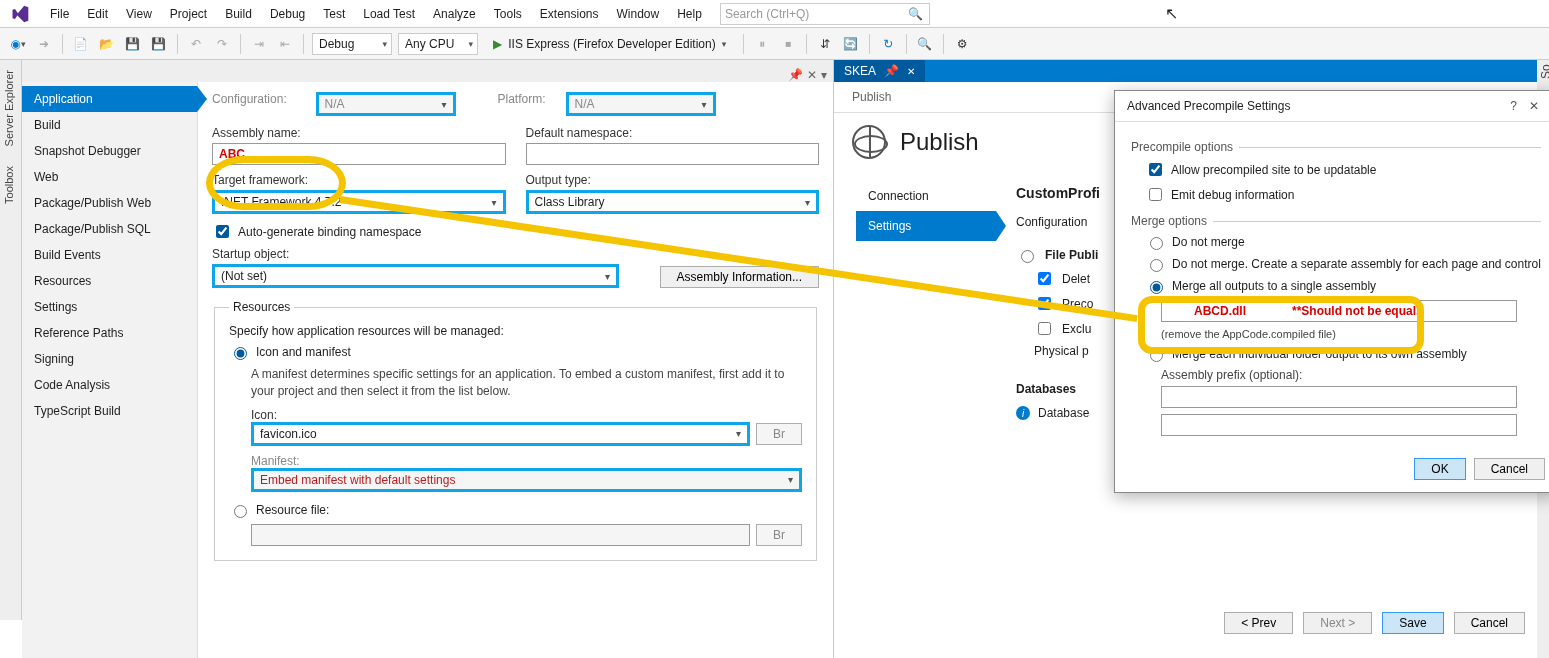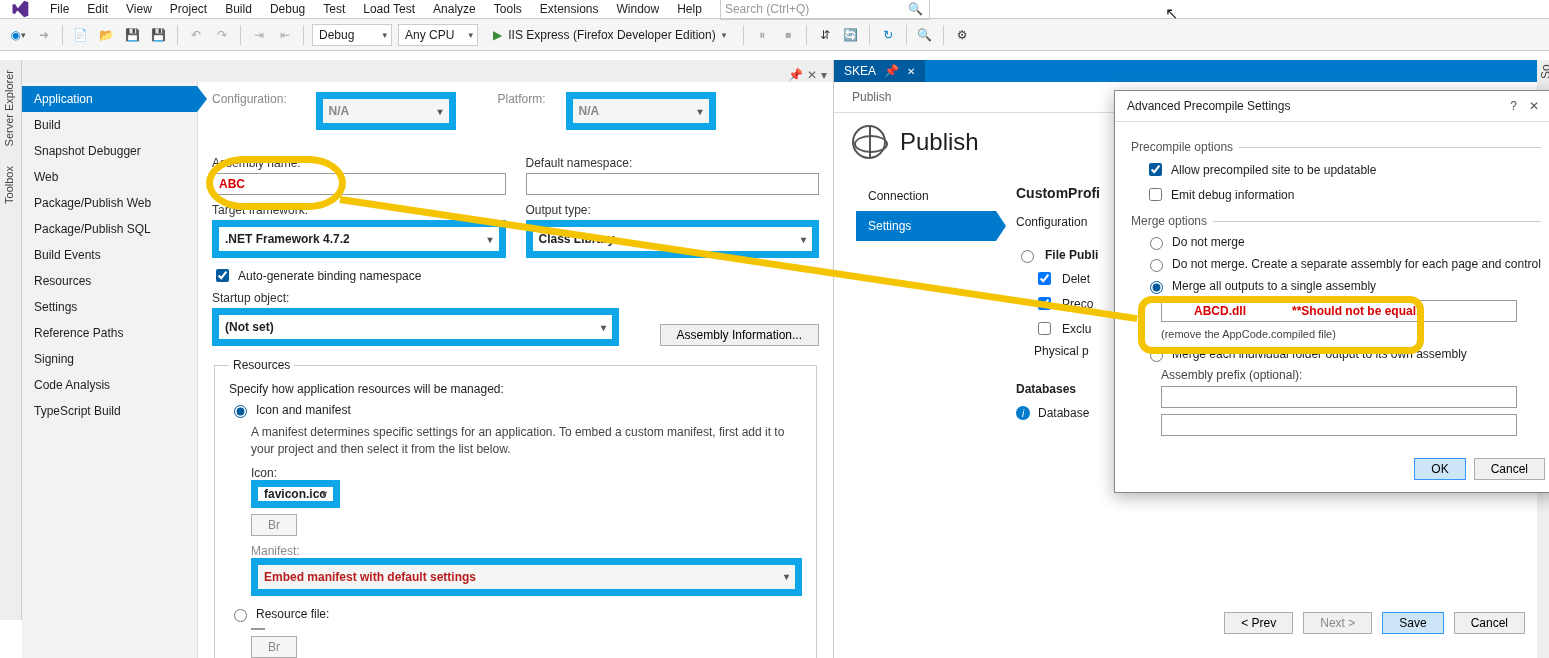--- a/index.html
+++ b/index.html
@@ -1,19 +1,19 @@
 <!DOCTYPE html>
 <html><head>
 <meta charset="utf-8">
 <style>
   * { box-sizing: border-box; font-family: "Segoe UI", Tahoma, sans-serif; font-size: 12px; }
   body { margin: 0; background: #fff; width: 1549px; height: 658px; overflow: hidden; position: relative; color: #1e1e1e; }
 
   
-  .menubar { height: 19px; display: flex; align-items: center; padding: 0 4px; gap: 2px; border-bottom: 1px solid #ccc; }
+  .menubar { height: 28px; display: flex; align-items: center; padding: 0 4px; gap: 2px; border-bottom: 1px solid #ccc; }
   .vs-logo { width: 24px; height: 24px; margin: 0 8px 0 4px; display: inline-flex; align-items: center; justify-content: center; }
   .vs-logo svg { width: 20px; height: 20px; }
   .menu-item { padding: 4px 8px; cursor: pointer; }
   .searchbox { margin-left: 8px; width: 210px; border: 1px solid #ccc; height: 22px; display: flex; align-items: center; padding: 0 4px; color: #999; position: relative; }
   .searchbox .mag { position: absolute; right: 6px; color: #666; }
 
   
   .toolbar { height: 32px; display: flex; align-items: center; padding: 0 8px; gap: 6px; border-bottom: 1px solid #ccc; background: #f5f5f5; }
   .tb-sep { width: 1px; height: 20px; background: #ccc; margin: 0 2px; }
   .tb-btn { width: 20px; height: 20px; display: inline-flex; align-items: center; justify-content: center; color: #333; cursor: pointer; }
@@ -44,32 +44,32 @@
     border-left: 10px solid #007acc;
   }
   .propcontent { flex: 1; padding: 10px 14px; overflow: auto; }
   .row { display: flex; gap: 20px; margin-bottom: 8px; }
   .col { flex: 1; display: flex; flex-direction: column; gap: 3px; }
   .lbl { color: #333; }
   .lbl.dim { color: #888; }
   .textbox { border: 1px solid #999; height: 22px; padding: 0 6px; display: flex; align-items: center; background: #fff; }
   .textbox.ro { background: #f5f5f5; color: #888; }
   .textbox.red { color: #d80000; font-weight: 600; }
-  .combo { border: 7px solid #0ea5e9; height: 38px; padding: 0 6px; display: flex; align-items: center; background: #fff; position: relative; font-weight: bold; }
+  .combo { border: 3px solid #0ea5e9; height: 24px; padding: 0 6px; display: flex; align-items: center; background: #fff; position: relative; }
   .combo::after { content: "▾"; position: absolute; right: 6px; font-size: 10px; color: #555; }
   .chk { display: flex; align-items: center; gap: 6px; margin: 6px 0; }
   .chk input { width: 13px; height: 13px; accent-color: #005a9e; }
   .btn { border: 1px solid #adadad; background: #f0f0f0; padding: 3px 16px; cursor: pointer; }
   .btn.primary { background: #cde6f7; border-color: #3399ff; }
   fieldset.res { border: 1px solid #ccc; margin-top: 12px; padding: 10px 14px 14px; }
   fieldset.res legend { padding: 0 4px; }
   .radio-row { display: flex; align-items: center; gap: 6px; margin: 6px 0; }
   .radio-row input { accent-color: #005a9e; }
   .helptext { color: #444; margin: 2px 0 8px 22px; line-height: 1.4; max-width: 560px; }
-  .icon-row { display: flex; gap: 6px; align-items: flex-start; flex-direction: column; }
+  .icon-row { display: flex; gap: 6px; align-items: center; }
   .icon-row .combo, .icon-row .textbox { flex: 1; }
 
   
   .rightpane { flex: 1; display: flex; flex-direction: column; background: #fff; position: relative; }
   .doc-tabs { height: 22px; background: #007acc; display: flex; align-items: stretch; }
   .doc-tab { background: #005a9e; color: #fff; padding: 0 10px; display: flex; align-items: center; gap: 8px; }
   .doc-tab .x { cursor: pointer; font-size: 10px; }
   .doc-tabs .spacer { flex: 1; background: #007acc; }
   .doc-tabs .drop { color: #fff; padding: 0 6px; display: flex; align-items: center; }
 
@@ -236,21 +236,21 @@
             <span class="lbl dim">Platform:</span>
           </div>
           <div class="col" style="flex:0 0 150px">
             <div class="combo" style="background:#f5f5f5;color:#888">
                 <span>N/A</span>
               </div>
           </div>
           <div class="col"></div>
         </div>
 
-        <div class="row" style="margin-top:26px">
+        <div class="row" style="margin-top:10px">
           <div class="col">
             <span class="lbl">Assembly name:</span>
             <div class="textbox red">
                 <span>ABC</span>
               </div>
           </div>
           <div class="col">
             <span class="lbl">Default namespace:</span>
             <div class="textbox">
                 <span></span>

